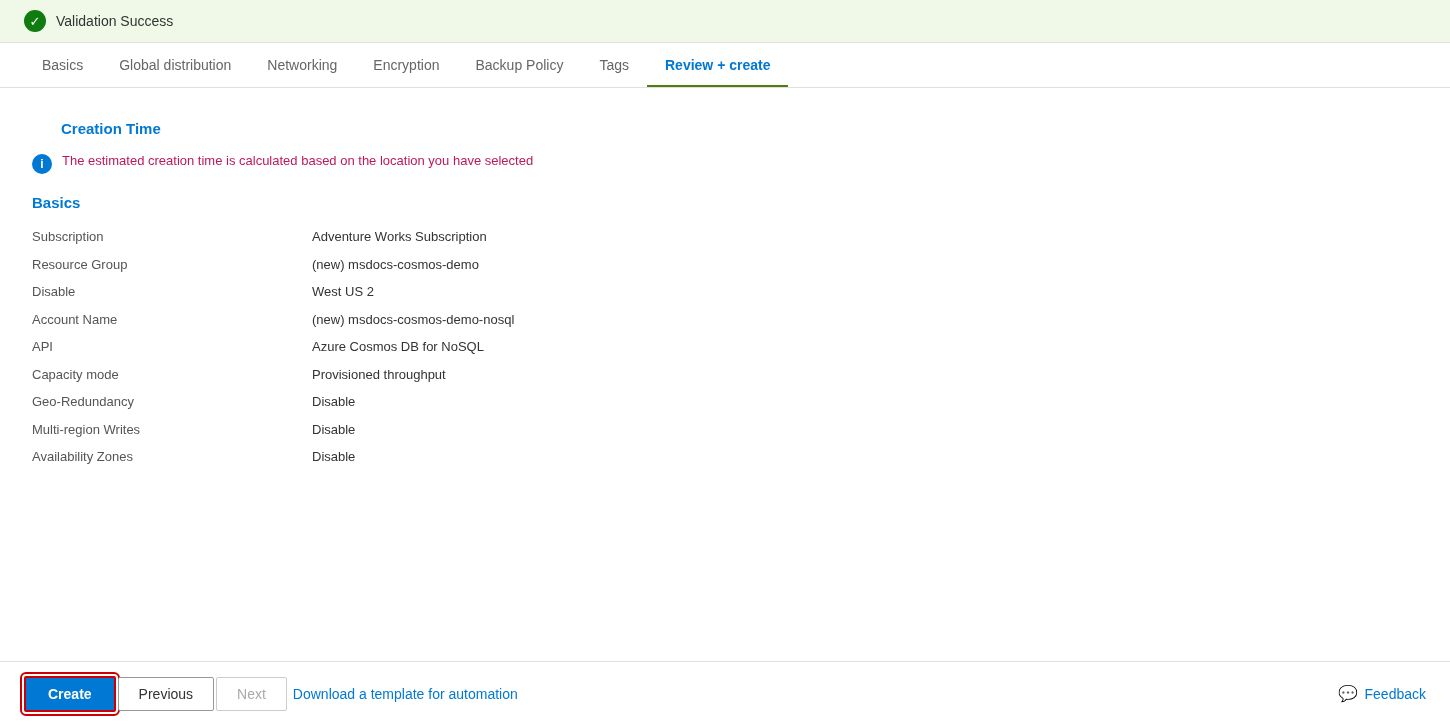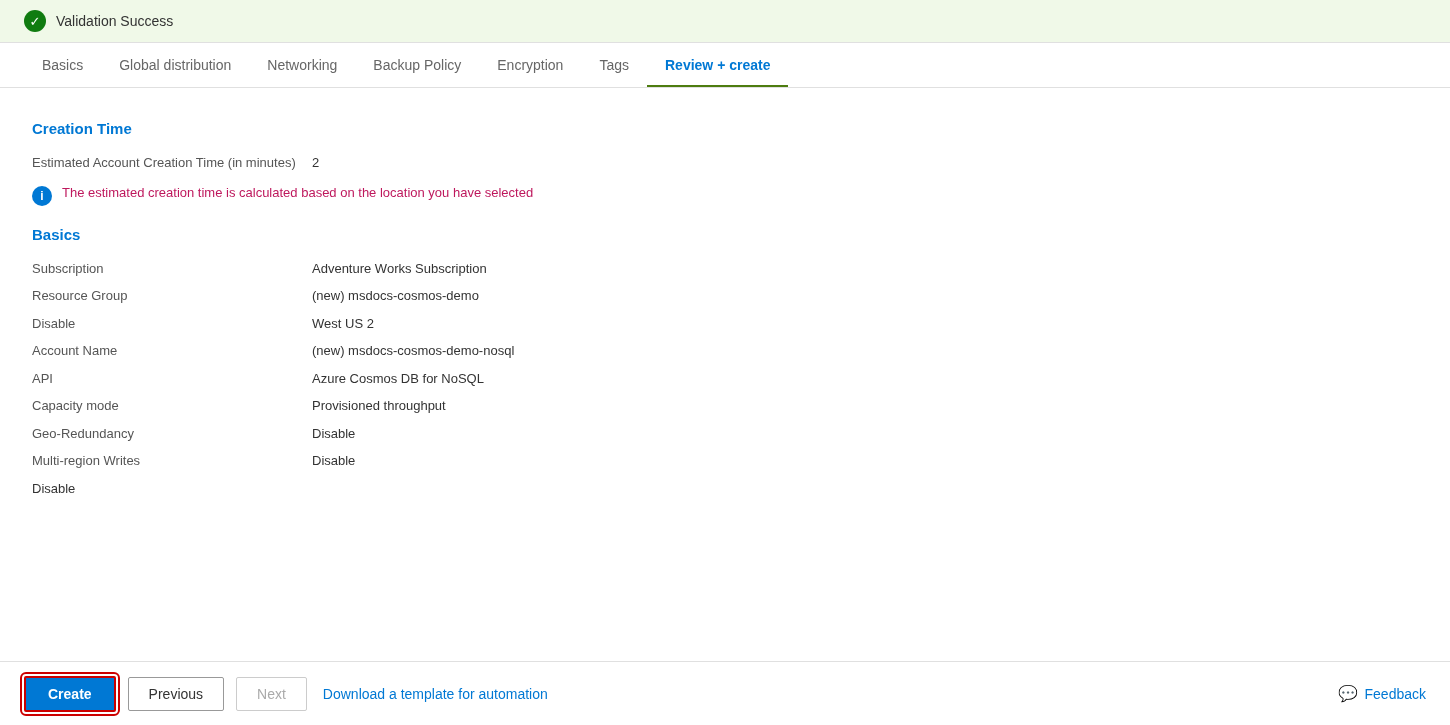--- a/index.html
+++ b/index.html
@@ -70,20 +70,21 @@
       height: calc(725px - 44px - 46px - 64px);
     }
 
     
     .section-title {
       font-size: 15px;
       font-weight: 600;
       color: #0078d4;
       margin-bottom: 16px;
       margin-top: 8px;
+      margin-left: 29px;
     }
 
     
     .info-row {
       display: flex;
       align-items: flex-start;
       margin-bottom: 8px;
     }
     .info-label {
       width: 280px;
@@ -131,21 +132,21 @@
       position: fixed;
       bottom: 0;
       left: 0;
       width: 1450px;
       height: 64px;
       background: #fff;
       border-top: 1px solid #e0e0e0;
       display: flex;
       align-items: center;
       padding: 0 24px;
-      gap: 12px;
+      gap: 2px;
     }
 
     .btn-create {
       background: #0078d4;
       color: white;
       border: 2px solid #cc0000;
       padding: 8px 22px;
       font-size: 14px;
       font-weight: 600;
       cursor: pointer;
@@ -203,34 +204,30 @@
   <div class="validation-icon">
     <span>✓</span>
   </div>
   <span class="validation-text">Validation Success</span>
 </div>
 
 <div class="tabs-bar">
   <div class="tab-item">Basics</div>
   <div class="tab-item">Global distribution</div>
   <div class="tab-item">Networking</div>
+  <div class="tab-item">Encryption</div>
   <div class="tab-item">Backup Policy</div>
-  <div class="tab-item">Encryption</div>
   <div class="tab-item">Tags</div>
   <div class="tab-item active">Review + create</div>
 </div>
 
 <div class="main-content">
 
   <div class="section-title">Creation Time</div>
 
-  <div class="info-row">
-    <div class="info-label">Estimated Account Creation Time (in minutes)</div>
-    <div class="info-value">2</div>
-  </div>
 
   <div class="info-notice">
     <div class="info-circle">i</div>
     <span class="info-notice-text">The estimated creation time is calculated based on the location you have selected</span>
   </div>
 
   <div class="section-title section-divider">Basics</div>
 
   <div class="info-row">
     <div class="info-label">Subscription</div>
@@ -258,20 +255,21 @@
   </div>
   <div class="info-row">
     <div class="info-label">Geo-Redundancy</div>
     <div class="info-value">Disable</div>
   </div>
   <div class="info-row">
     <div class="info-label">Multi-region Writes</div>
     <div class="info-value">Disable</div>
   </div>
   <div class="info-row">
+    <div class="info-label">Availability Zones</div>
     <div class="info-value">Disable</div>
   </div>
 
 </div>
 
 <div class="footer">
   <button class="btn-create">Create</button>
   <button class="btn-secondary">Previous</button>
   <button class="btn-secondary disabled" disabled="">Next</button>
   <a class="link-automation">Download a template for automation</a>

